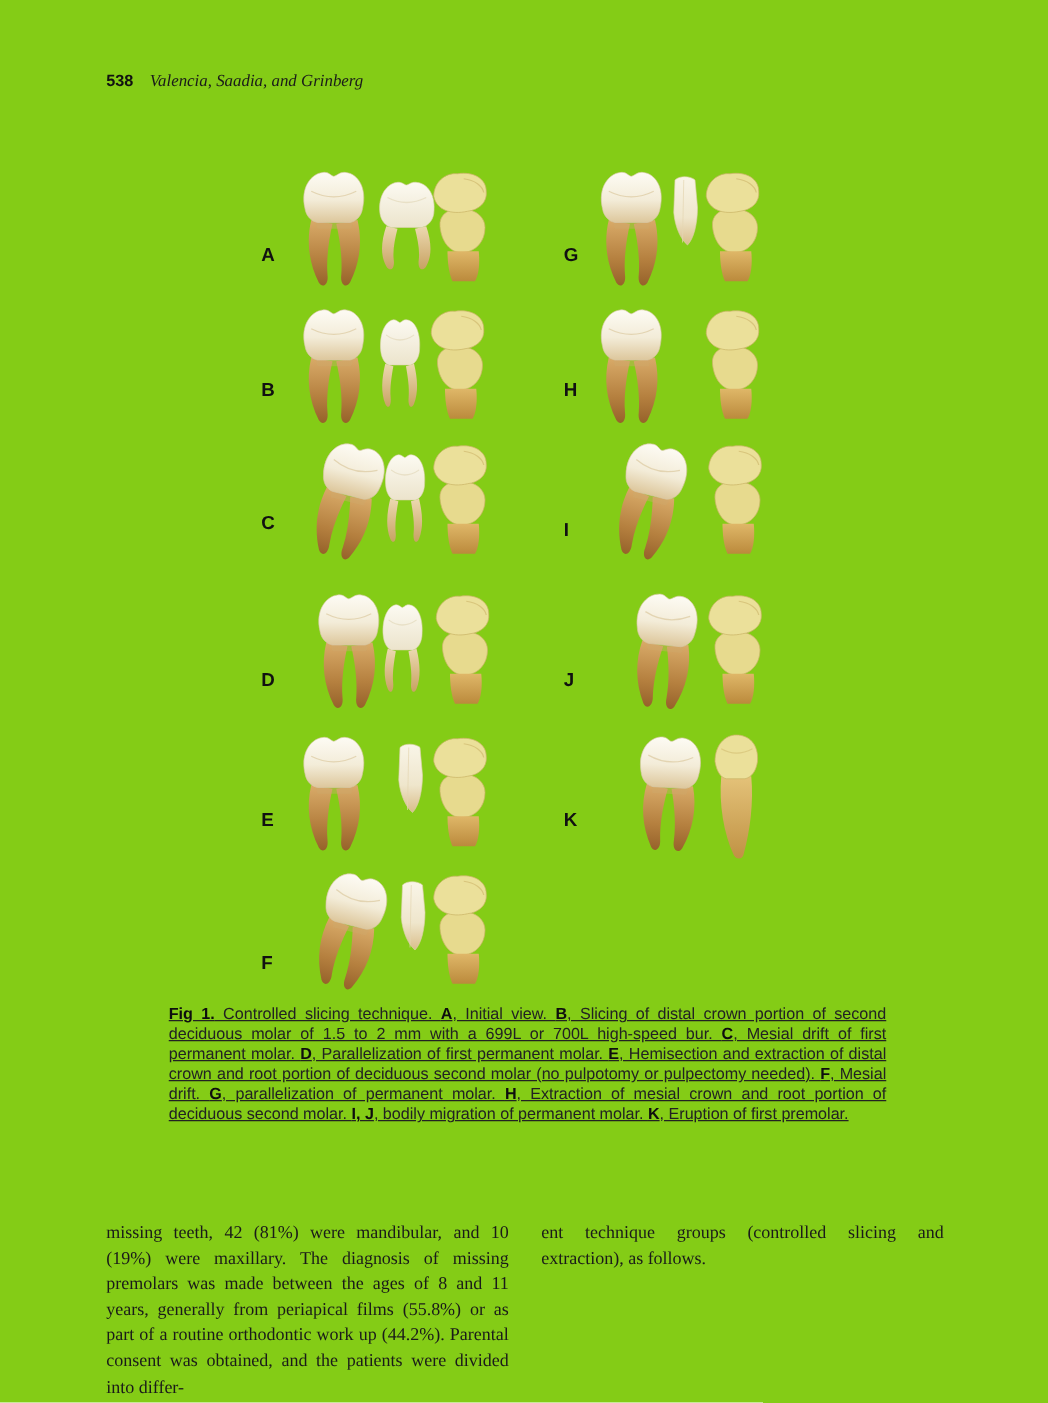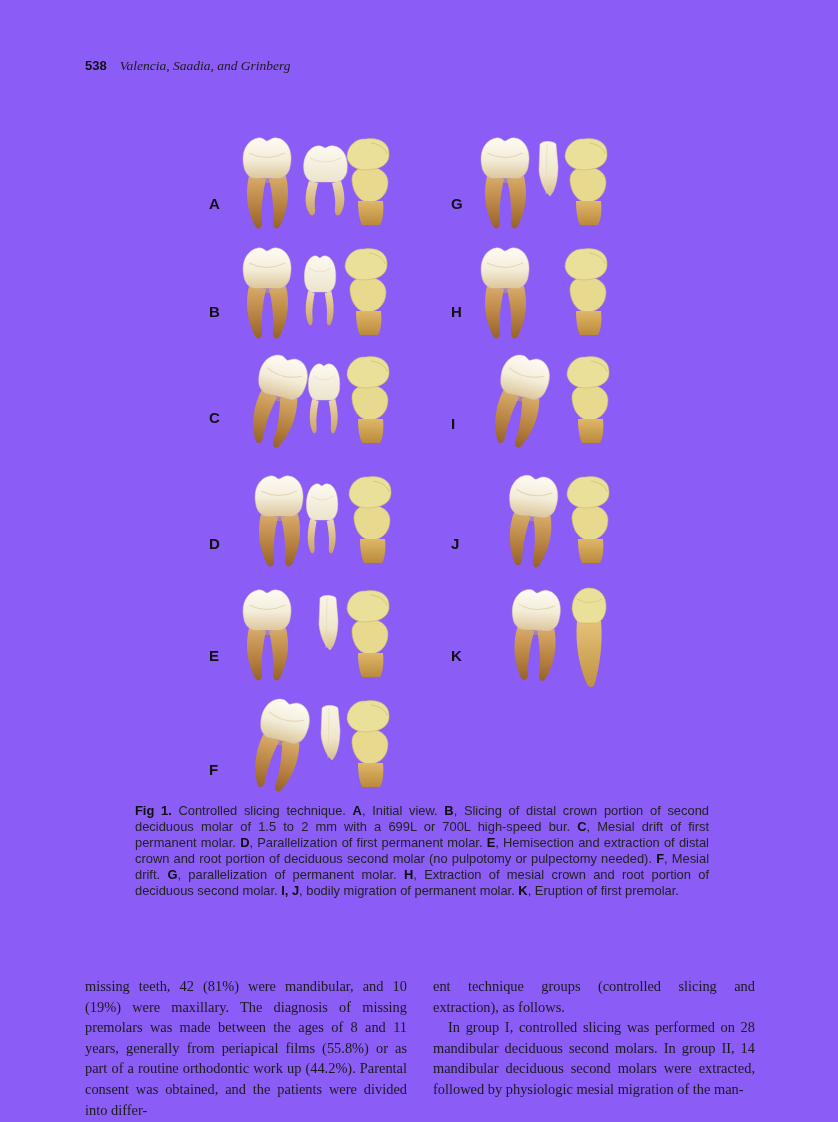--- a/index.html
+++ b/index.html
@@ -1,17 +1,17 @@
 <!DOCTYPE html>
 <html><head>
 <meta charset="utf-8">
 <style>
   html,body{margin:0;padding:0;background:#ffffff;}
   .page{
-    position:relative;width:838px;height:1122px;background:#8b5cf6;
+    position:relative;width:838px;height:1122px;background:#84cc16;
     font-family:"Liberation Serif",serif;color:#1a1a1a;overflow:hidden;
   }
   
   .page-header{
     position:absolute;top:56px;left:85px;width:672px;
     display:flex;justify-content:space-between;align-items:flex-start;
   }
   .header-left{white-space:nowrap;}
   .page-num{
     font-family:"Liberation Sans",sans-serif;font-weight:bold;
@@ -23,21 +23,21 @@
   }
   
   #figure-svg{position:absolute;top:125px;left:175px;width:490px;height:672px;}
   .panel-label{
     font-family:"Liberation Sans",sans-serif;font-weight:bold;
     font-size:15px;fill:#111;
   }
   .caption{
     position:absolute;top:803px;left:135px;width:574px;
     font-family:"Liberation Sans",sans-serif;font-size:12.9px;line-height:16px;
-    text-align:justify;color:#222;
+    text-align:justify;color:#222;text-decoration:underline;
   }
   .caption b{font-weight:bold;color:#0e0e0e;}
   
   .body-cols{position:absolute;top:928px;left:85px;width:670px;display:flex;gap:26px;}
   .col{width:322px;font-size:14.4px;line-height:20.6px;text-align:justify;margin-top:48px;}
   .col p{margin:0;}
   .col p.indent{text-indent:15px;}
 </style>
 </head>
 <body>
@@ -185,17 +185,16 @@
   </svg>
 
   <div class="caption" id="caption"><b>Fig 1.</b><span> Controlled slicing technique. </span><b>A</b><span>, Initial view. </span><b>B</b><span>, Slicing of distal crown portion of second deciduous molar of 1.5 to 2 mm with a 699L or 700L high-speed bur. </span><b>C</b><span>, Mesial drift of first permanent molar. </span><b>D</b><span>, Parallelization of first permanent molar. </span><b>E</b><span>, Hemisection and extraction of distal crown and root portion of deciduous second molar (no pulpotomy or pulpectomy needed). </span><b>F</b><span>, Mesial drift. </span><b>G</b><span>, parallelization of permanent molar. </span><b>H</b><span>, Extraction of mesial crown and root portion of deciduous second molar. </span><b>I, J</b><span>, bodily migration of permanent molar. </span><b>K</b><span>, Eruption of first premolar.</span></div>
 
   <div class="body-cols">
     <div class="col" id="col-left">
         <p>missing teeth, 42 (81%) were mandibular, and 10 (19%) were maxillary. The diagnosis of missing premolars was made between the ages of 8 and 11 years, generally from periapical films (55.8%) or as part of a routine orthodontic work up (44.2%). Parental consent was obtained, and the patients were divided into differ-</p>
       </div>
     <div class="col" id="col-right">
         <p>ent technique groups (controlled slicing and extraction), as follows.</p>
-        <p class="indent">In group I, controlled slicing was performed on 28 mandibular deciduous second molars. In group II, 14 mandibular deciduous second molars were extracted, followed by physiologic mesial migration of the man-</p>
       </div>
   </div>
 
 </div>
 
 </body></html>

